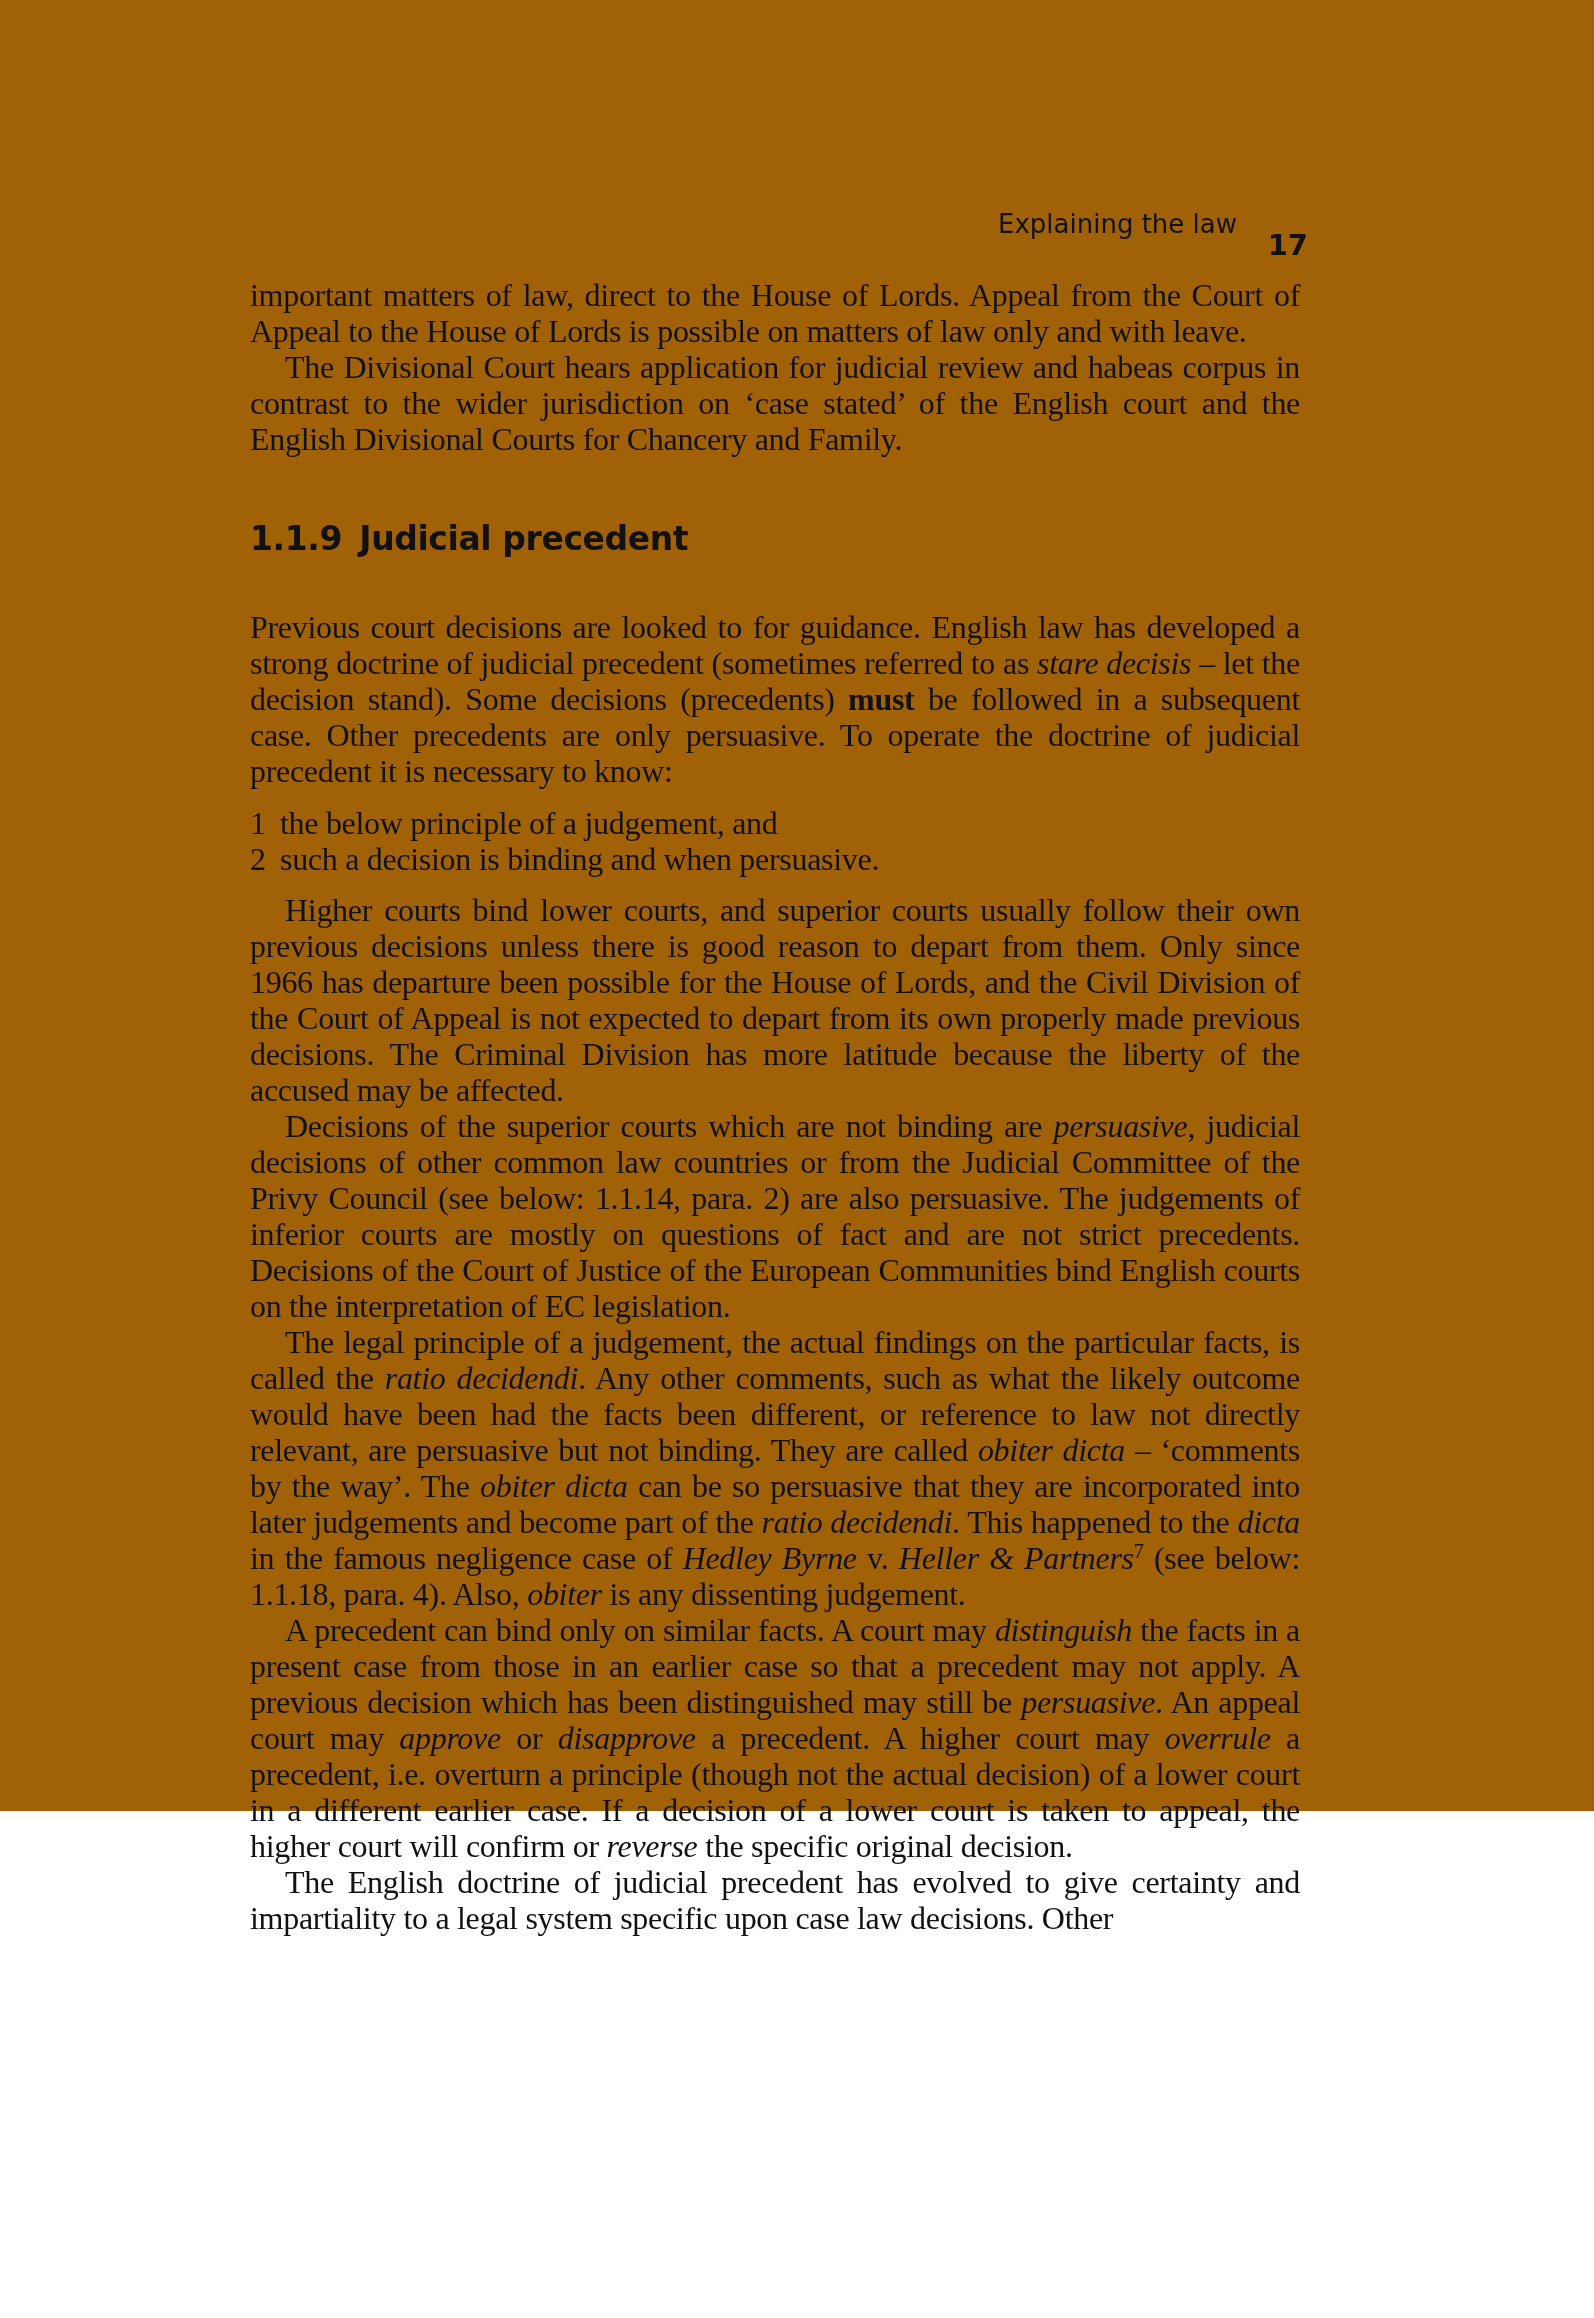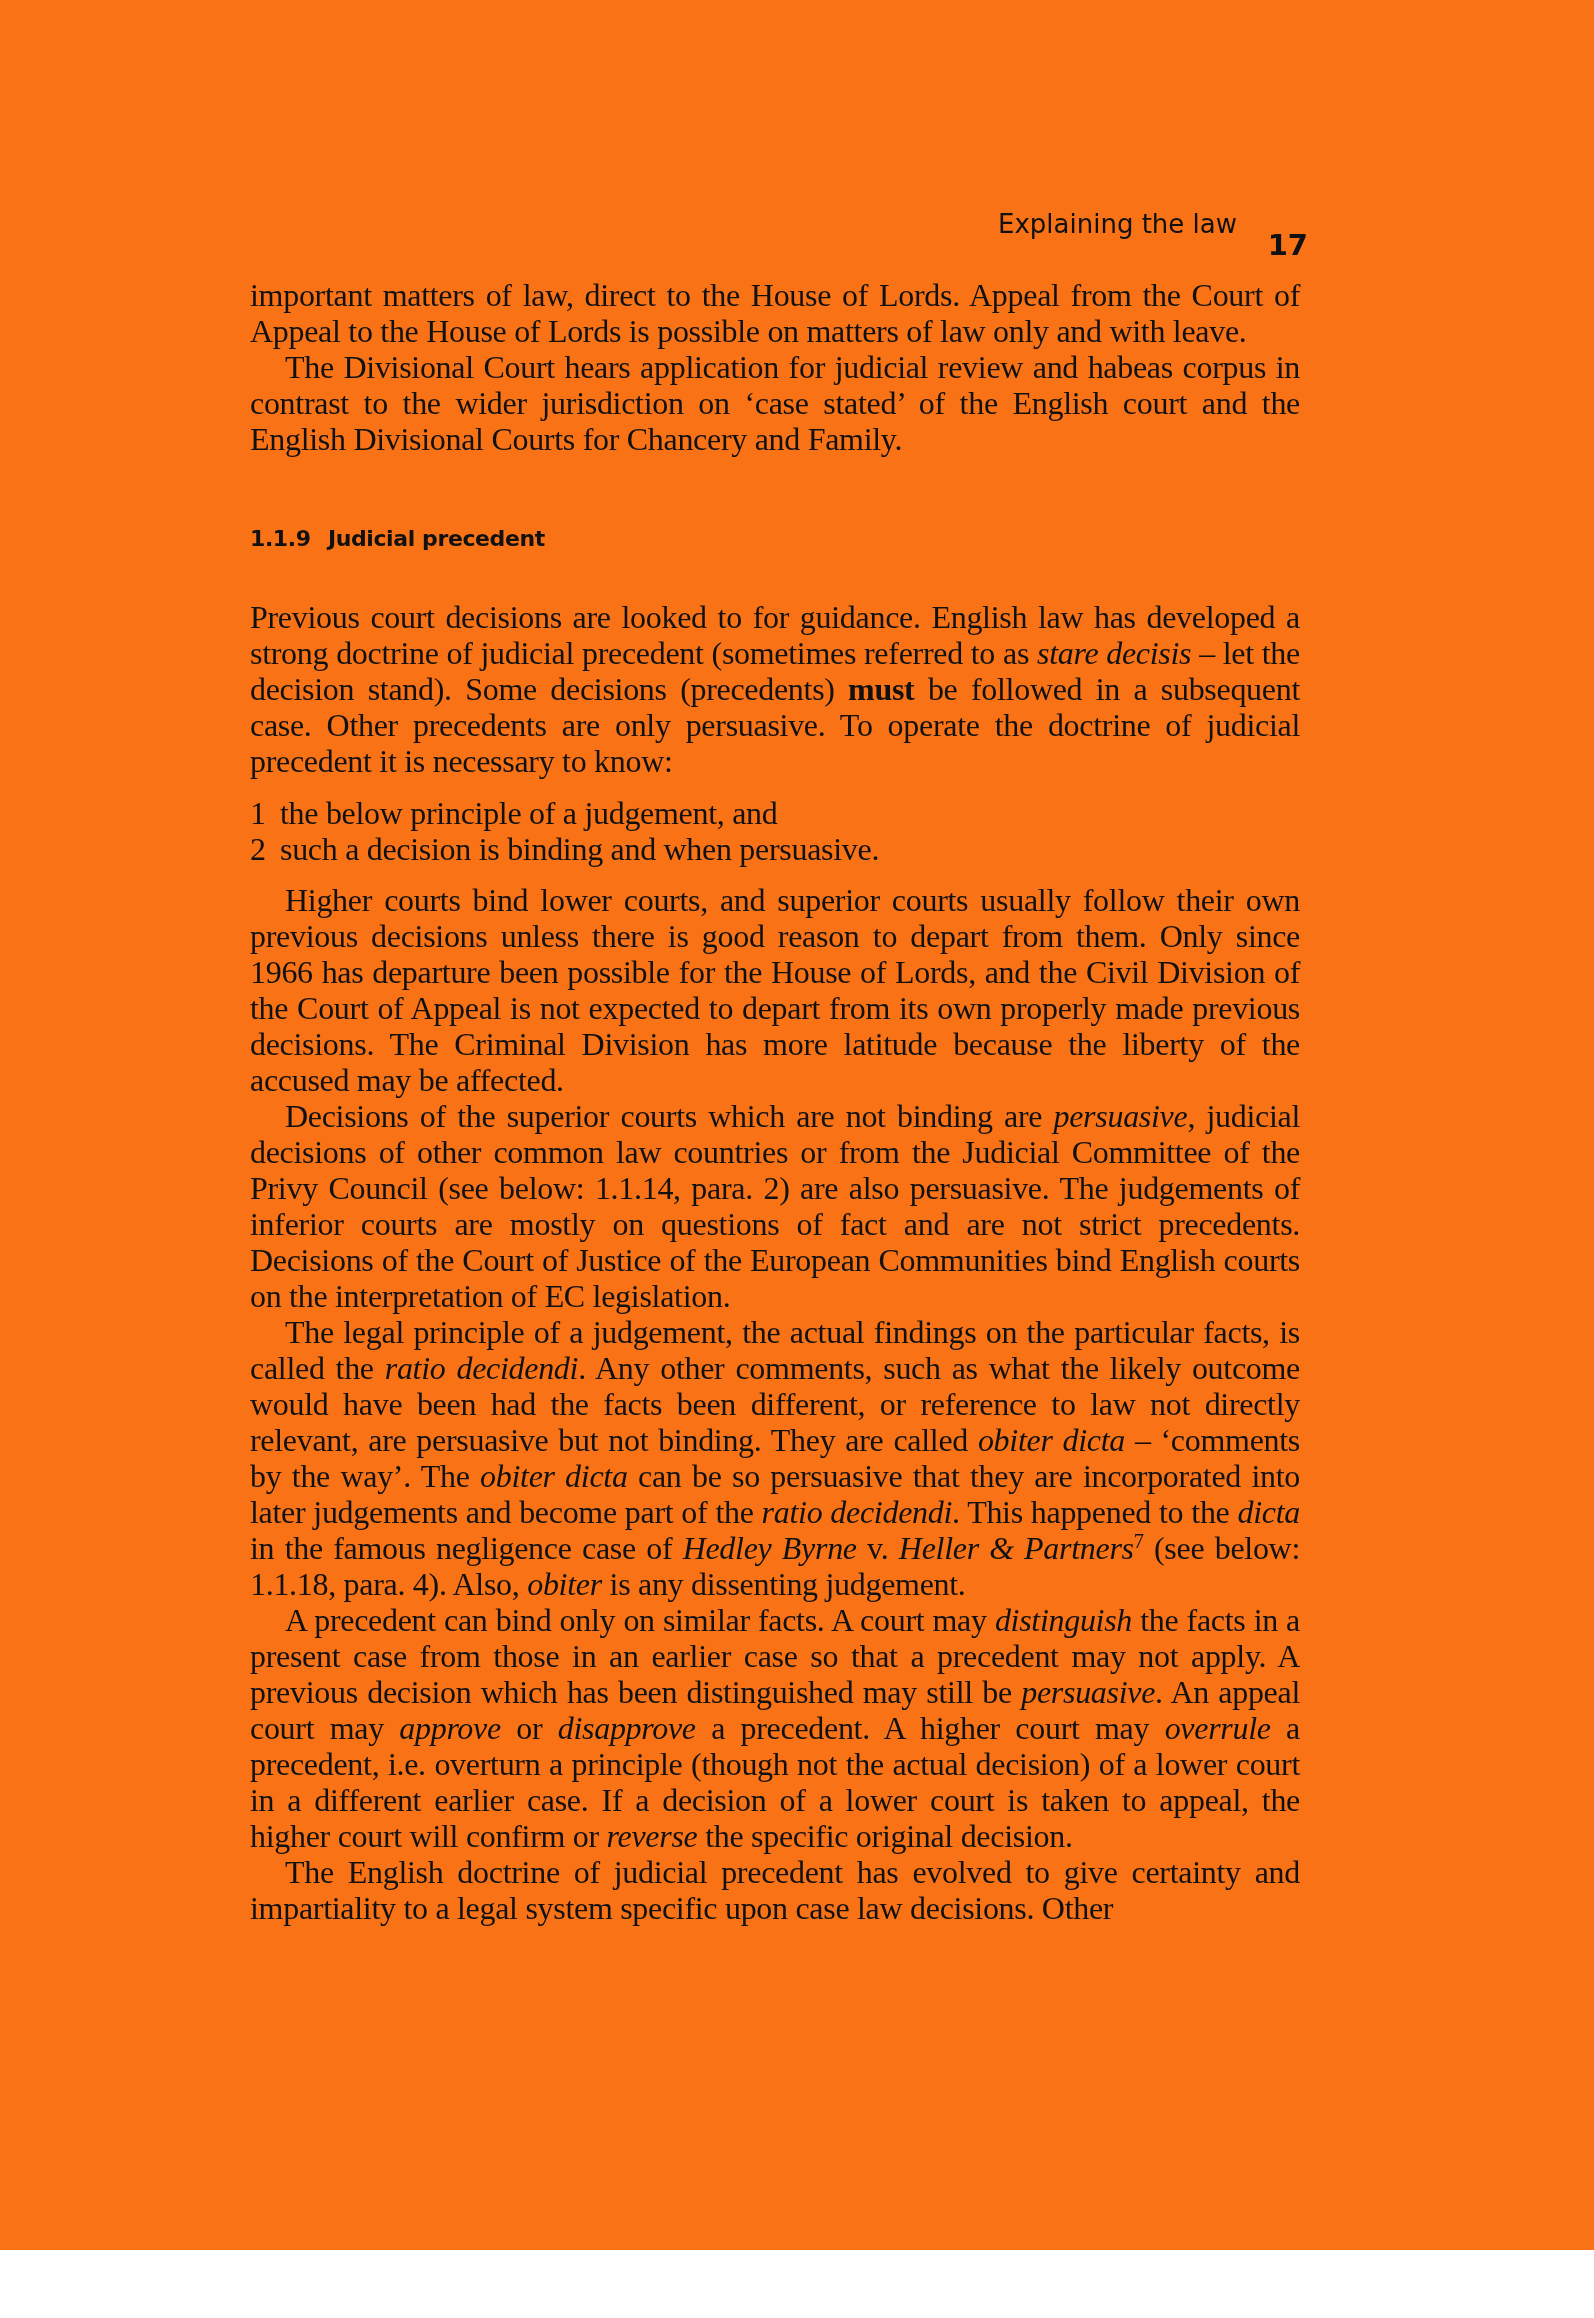--- a/index.html
+++ b/index.html
@@ -1,29 +1,29 @@
 <!DOCTYPE html>
 <html style="font-size:12.6px"><head>
   <meta charset="utf-8">
   <style>
     html, body { margin: 0; padding: 0; background: #ffffff; }
     body { width: 1595px; height: 2319px; position: relative; overflow: hidden; }
-    .page { position: absolute; left: 0; top: 0; width: 1595px; height: 2250px; background: #f97316; color: #111111; }
+    .page { position: absolute; left: 0; top: 0; width: 1595px; height: 1811px; background: #a16207; color: #111111; }
     .running-head { position: absolute; top: 206px; left: 998px; width: 310px; height: 39px;
       font-family: "DejaVu Sans", sans-serif; font-size: 26px; color: #111; }
     .running-head .title { position: absolute; left: 0; top: 3.1px; }
     .running-head .folio { position: absolute; right: 0; top: 1.6px; font-weight: bold; font-size: 29px; margin-top: 20px; }
     .body { position: absolute; left: 250px; top: 277px; width: 1050px;
       font-family: "Liberation Serif", serif; font-size: 32px; line-height: 36px; color: #111;
       letter-spacing: -0.3px; }
     .body p { margin: 0; text-align: justify; font-family: Liberation Serif, serif; }
     .body p.indent { text-indent: 35px; }
     .body p.noindent { text-indent: 0; }
-    .heading { font-family: "DejaVu Sans", sans-serif; font-weight: bold; font-size: 22px;
-      letter-spacing: -0.4px; margin: 60px 0 38px 0; line-height: 44px; }
+    .heading { font-family: "DejaVu Sans", sans-serif; font-weight: bold; font-size: 33px;
+      letter-spacing: -0.4px; margin: 60px 0 48px 0; line-height: 44px; }
     .heading .num { margin-right: 17.3px; }
     .list { margin: 15.7px 0 15.7px 0; padding: 0; list-style: none; }
     .list li { display: flex; }
     .list .n { width: 30px; flex: 0 0 30px; }
     .i { font-style: italic; }
     .b { font-weight: bold; }
     sup { font-size: 20.4px; line-height: 0; vertical-align: 11px; }
   </style>
 </head>
 <body>

